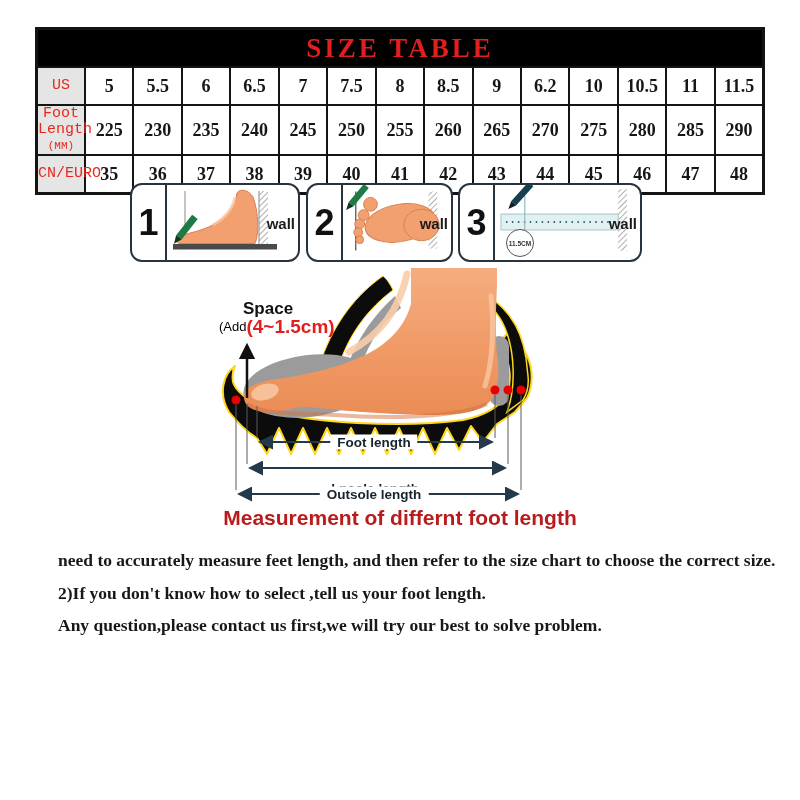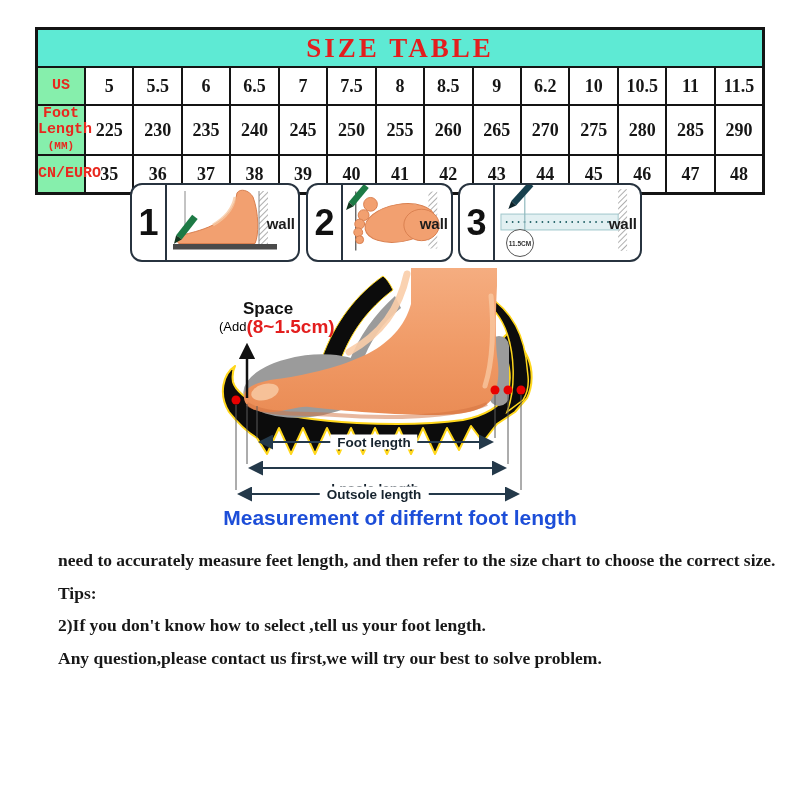--- a/index.html
+++ b/index.html
@@ -3,25 +3,25 @@
 <meta charset="utf-8">
 <style>
   html,body{margin:0;padding:0;background:#fff;}
   .sheet{position:relative;width:800px;height:800px;background:#ffffff;overflow:hidden;
          font-family:"Liberation Sans",sans-serif;}
 
   
   table.size-table{position:absolute;left:35px;top:27px;width:730px;border-collapse:collapse;
                    table-layout:fixed;border:3px solid #141414;}
   table.size-table td,table.size-table th{border:2px solid #141414;text-align:center;padding:0;}
-  .title-cell{background:#5eead4;height:36px;}
+  .title-cell{background:#000000;height:36px;}
   .title-cell span{font-family:"Liberation Serif",serif;font-weight:bold;font-size:27px;
                    letter-spacing:3px;color:#e31e1e;}
-  th.rowhead{background:#86efac;width:120px;font-family:"Liberation Mono",monospace;
-             font-weight:bold;color:#e8281e;font-size:15px;line-height:16px;height:36px;}
+  th.rowhead{background:#e5e5e5;width:120px;font-family:"Liberation Mono",monospace;
+             font-weight:normal;color:#e8281e;font-size:15px;line-height:16px;height:36px;}
   th.rowhead .sub{display:block;font-size:11px;}
   td.val{background:#fff;font-family:"Liberation Serif",serif;font-weight:bold;
          font-size:18px;color:#161616;height:35px;}
 
   
   .panel{position:absolute;top:183px;height:79px;border:2.5px solid #27333f;border-radius:12px;
          background:#fff;display:flex;box-sizing:border-box;}
   .panel .num{width:33px;display:flex;align-items:center;justify-content:center;
               font-weight:bold;font-size:36px;color:#111;border-right:2px solid #27333f;}
   .panel svg{flex:1;height:100%;}
@@ -37,21 +37,21 @@
   .space-label{position:absolute;left:34px;top:34px;line-height:17px;z-index:3;}
   .space-label .sp1{font-weight:bold;font-size:17px;color:#111;margin-left:24px;}
   .space-label .sp2{display:block;white-space:nowrap;margin-top:1px;}
   .space-label .sp2 .blk{font-weight:normal;font-size:13px;color:#000000;vertical-align:2px;}
   .space-label .sp2 .red{font-weight:bold;font-size:19px;color:#e31e1e;}
   .mlabel{position:absolute;transform:translate(-50%,-50%);background:#fff;padding:0 7px;
           font-weight:bold;font-size:13.5px;color:#16232e;white-space:nowrap;z-index:2;}
 
   
   .heading{position:absolute;left:0;right:0;top:506px;text-align:center;margin:0;
-           font-weight:bold;font-size:21px;color:#1d4ed8;}
+           font-weight:bold;font-size:21px;color:#b91c1c;}
   .notice{position:absolute;left:58px;top:544px;width:710px;
           font-family:"Liberation Serif",serif;font-weight:bold;font-size:17.5px;color:#181818;}
   .notice .nline{height:32.5px;line-height:32.5px;white-space:nowrap;}
 </style>
 </head>
 <body>
 
 <div class="sheet">
 
   <table class="size-table">
@@ -254,31 +254,30 @@
         <line x1="66" y1="202" x2="319" y2="202" marker-start="url(#ah)" marker-end="url(#ah)"></line>
         <line x1="55" y1="228" x2="332" y2="228" marker-start="url(#ah)" marker-end="url(#ah)"></line>
       </g>
 
       <line x1="62" y1="132" x2="62" y2="80" stroke="#111" stroke-width="2.5" marker-end="url(#ahb)"></line>
     </svg>
 
     <div class="space-label">
       <span class="sp1">Space</span>
       <span class="sp2">
-        <span class="blk">(Add</span><span class="red">(8~1.5cm)</span>
+        <span class="blk">(Add</span><span class="red">(4~1.5cm)</span>
       </span>
     </div>
 
     <span class="mlabel" style="left:189px;top:176px;">Foot length</span>
     <span class="mlabel" style="left:190px;top:202px;margin-top:20px;">Lnsole length</span>
     <span class="mlabel" style="left:189px;top:228px;">Outsole length</span>
   </div>
 
   <h2 class="heading">Measurement of differnt foot length</h2>
 
   <div class="notice">
     <div class="nline">need to accurately measure feet length, and then refer to the size chart to choose the correct size.</div>
-    <div class="nline">Tips:</div>
     <div class="nline">2)If you don't know how to select ,tell us your foot length.</div>
     <div class="nline">Any question,please contact us first,we will try our best to solve problem.</div>
   </div>
 
 </div>
 
 </body></html>

